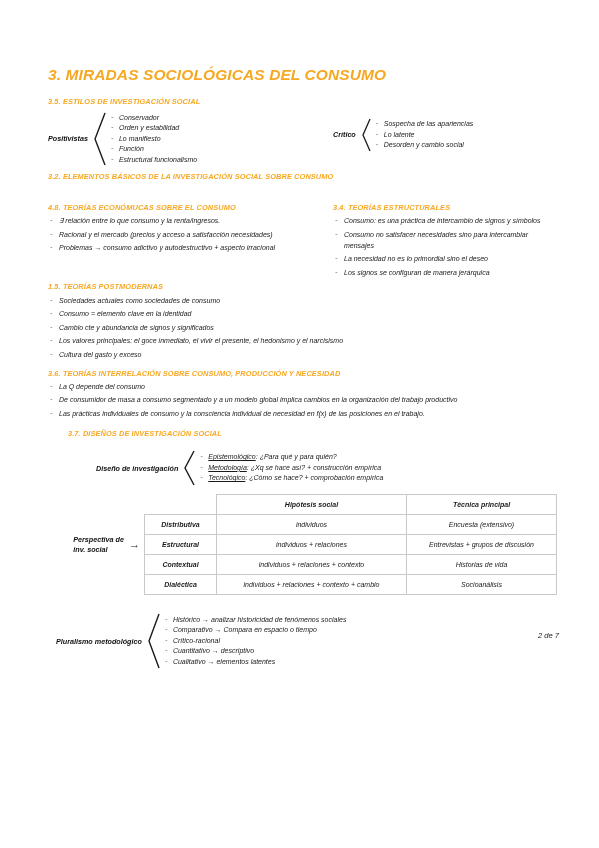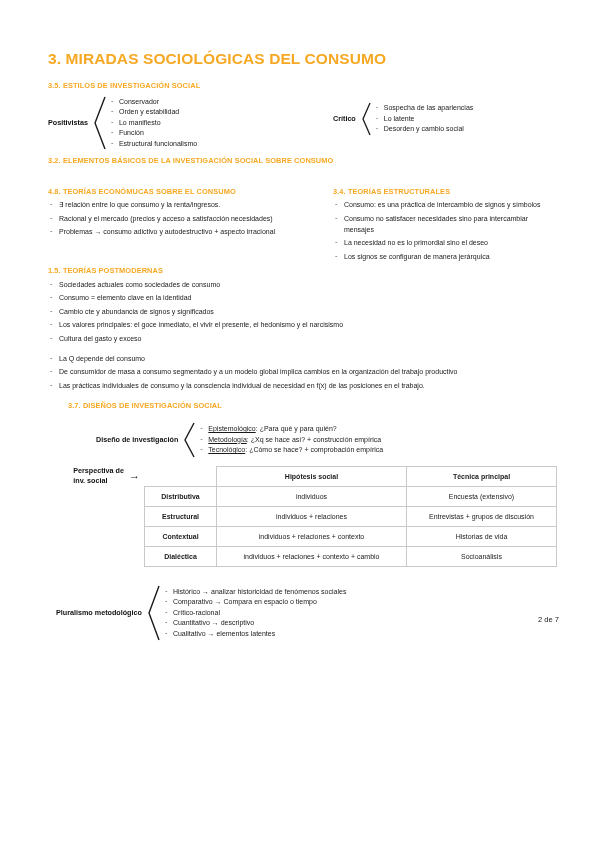--- a/index.html
+++ b/index.html
@@ -10,24 +10,25 @@
   body {
     width: 599px;
     height: 848px;
     position: relative;
     font-family: "Liberation Sans", sans-serif;
     color: #1a1a1a;
     overflow: hidden;
   }
   .page {
     position: absolute;
-    left: 0; top: 0;
+    left: 0; top: 16px;
     width: 599px;
     height: 662px;
     background: #fff;
+    font-style: italic;
   }
   .content {
     position: absolute;
     left: 48px;
     top: 50px;
     width: 510px;
   }
 
   h1.doc-title {
     font-size: 15.5px;
@@ -112,21 +113,21 @@
   .two-col {
     display: flex;
     gap: 0;
   }
   .col-l { width: 285px; }
   .col-r { width: 225px; }
 
   
   .table-area {
     display: flex;
-    align-items: flex-start;
+    align-items: center;
     margin-top: 8px;
   }
   .table-side {
     width: 92px;
     flex: 0 0 92px;
     display: flex;
     align-items: center;
     justify-content: flex-end;
     gap: 5px;
     padding-right: 4px;
@@ -267,20 +268,21 @@
       <ul class="dash">
         <li>Sociedades actuales como sociedades de consumo</li>
         <li>Consumo = elemento clave en la identidad</li>
         <li>Cambio cte y abundancia de signos y significados</li>
         <li>Los valores principales: el goce inmediato, el vivir el presente, el hedonismo y el narcisismo</li>
         <li>Cultura del gasto y exceso</li>
       </ul>
     </div>
 
     <div style="margin-top:9px;">
+      <h2 class="sec-title">3.6. TEORÍAS INTERRELACIÓN SOBRE CONSUMO, PRODUCCIÓN Y NECESIDAD</h2>
       <ul class="dash">
         <li>La Q depende del consumo</li>
         <li>De consumidor de masa a consumo segmentado y a un modelo global implica cambios en la organización del trabajo productivo</li>
         <li>Las prácticas individuales de consumo y la consciencia individual de necesidad en f(x) de las posiciones en el trabajo.</li>
       </ul>
     </div>
 
     <div style="margin-top:10px;margin-left:20px;">
       <h2 class="sec-title">3.7. DISEÑOS DE INVESTIGACIÓN SOCIAL</h2>
     </div>

